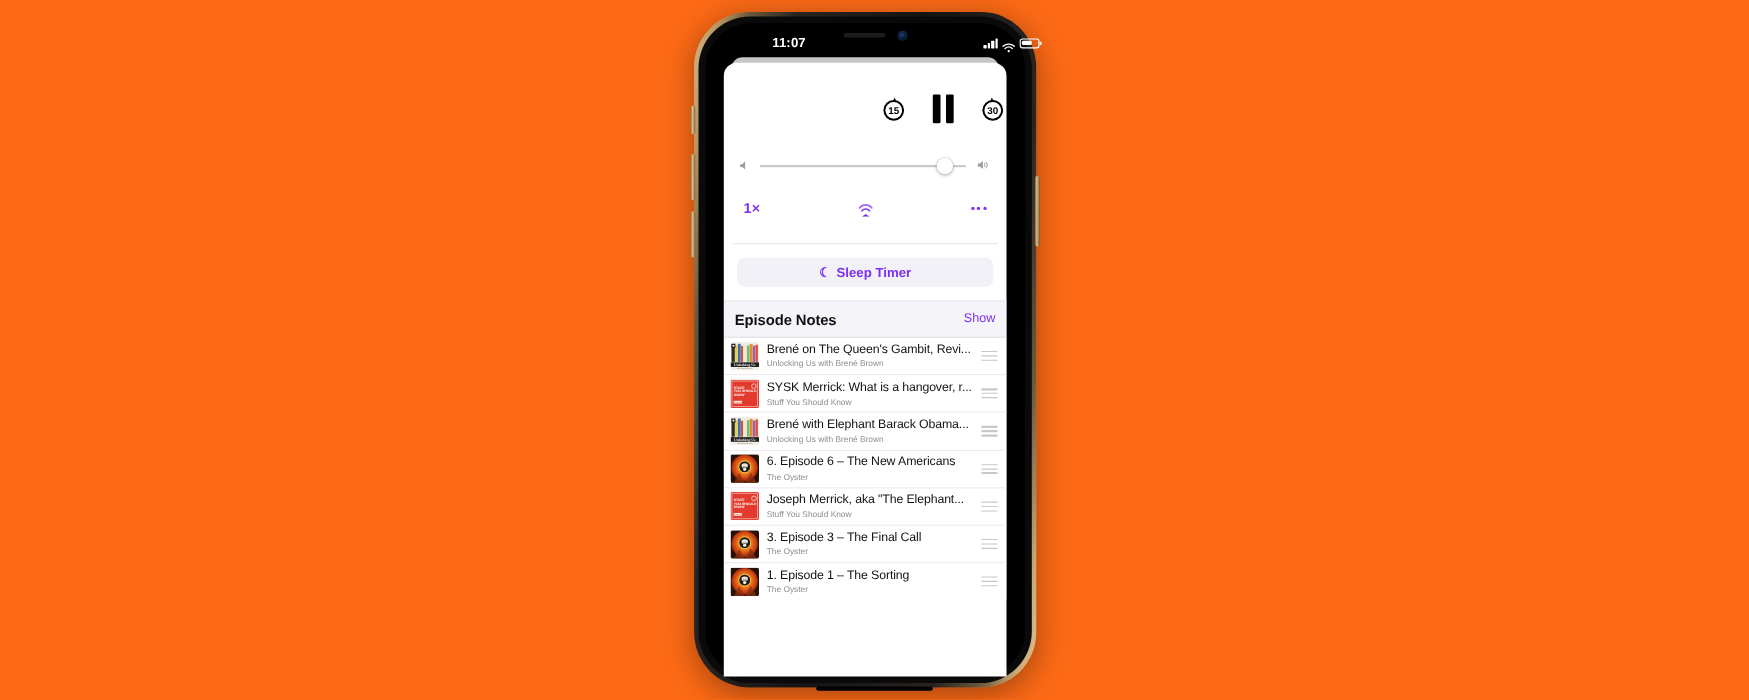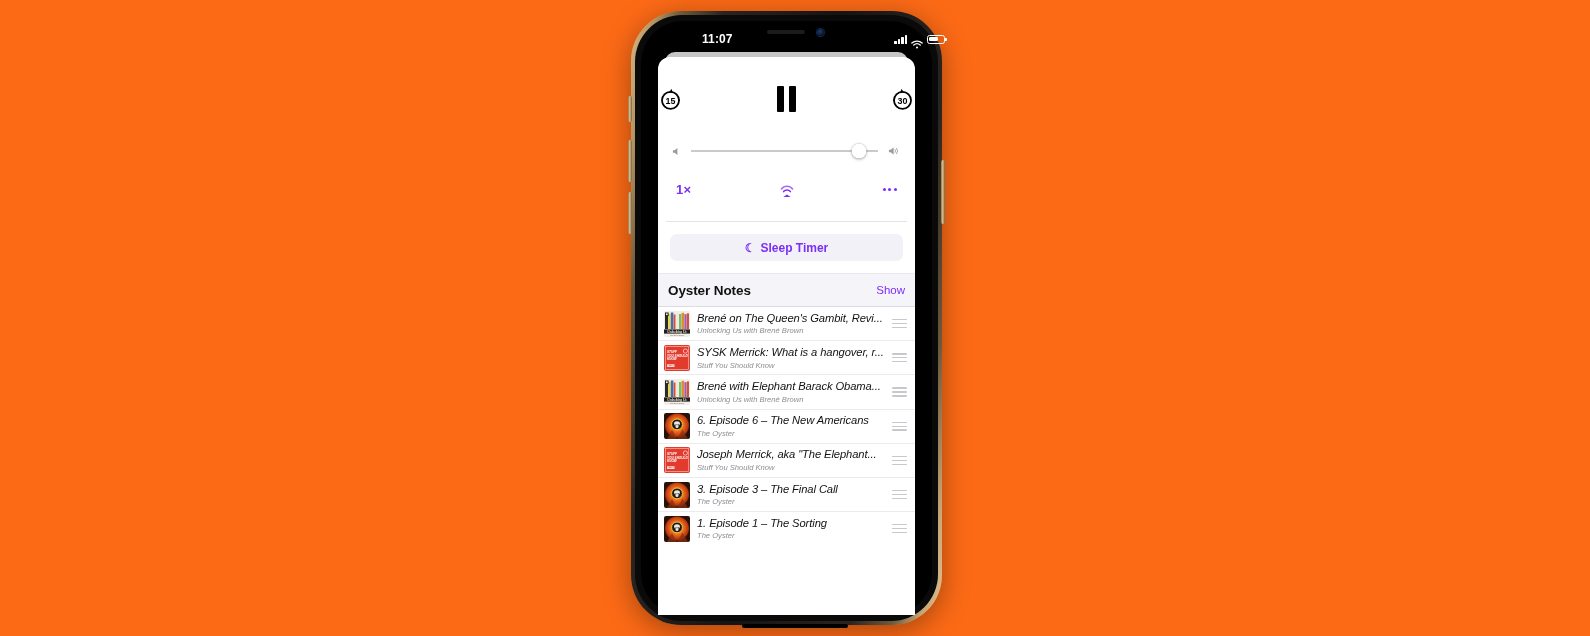--- a/index.html
+++ b/index.html
@@ -116,21 +116,21 @@
     background: #fff;
     border-top-left-radius: 12px;
     border-top-right-radius: 12px;
     overflow: hidden;
     z-index: 20;
   }
 
   
   .transport {
     height: 76px;
-    display: flex; align-items: center; justify-content: space-between;
+    display: flex; align-items: center; justify-content: flex-end;
     gap: 23px;
     padding-top: 8px;
   }
   .skip-btn { width: 25px; height: 25px; position: relative; }
   .skip-btn svg { display:block; }
   .pause-btn { display: flex; gap: 5.5px; }
   .pause-btn i { display:block; width: 7px; height: 26px; background: #000; border-radius: 1px; }
 
   
   .volrow {
@@ -195,21 +195,20 @@
     border-top: 1px solid #dcdbe2;
     font-size: 13.5px; font-weight: bold; color: #111; letter-spacing: -.1px;
   }
   .queue { background: #fff; }
   .qrow {
     display: flex; align-items: center;
     height: 34.2px;
     padding: 0 8px 0 6px;
     border-top: 1px solid #eceaf0;
     gap: 7px;
-    font-style: italic;
   }
   .qrow:first-child { border-top: 1px solid #dcdbe2; }
   .art { width: 26px; height: 26px; border-radius: 2px; flex: 0 0 auto; overflow: hidden; position: relative; }
   .qtext { flex: 1 1 auto; min-width: 0; }
   .qtitle {
     font-size: 11.2px; color: #111; letter-spacing: -.1px;
     white-space: nowrap; overflow: hidden; text-overflow: ellipsis;
     line-height: 1.22;
   }
   .qsub {
@@ -310,21 +309,21 @@
     <div class="divider"></div>
 
     <div class="sleep-wrap">
       <div class="sleep-btn">
         <span class="moon">☾</span>
         <span>Sleep Timer</span>
       </div>
     </div>
 
     <div class="notes-bar">
-      <span class="notes-title">Oyster Notes</span>
+      <span class="notes-title">Episode Notes</span>
       <span class="notes-show">Show</span>
     </div>
 
 
     <div class="queue" id="queue">
         <div class="qrow">
           <div class="art"><svg viewBox="0 0 26 26" width="26" height="26">
       <rect width="26" height="26" fill="#f3efe6"></rect>
       <rect x="1" y="2" width="3" height="16" fill="#2b2b2b"></rect>
       <rect x="4.2" y="3" width="2.4" height="15" fill="#e8d24a"></rect>

